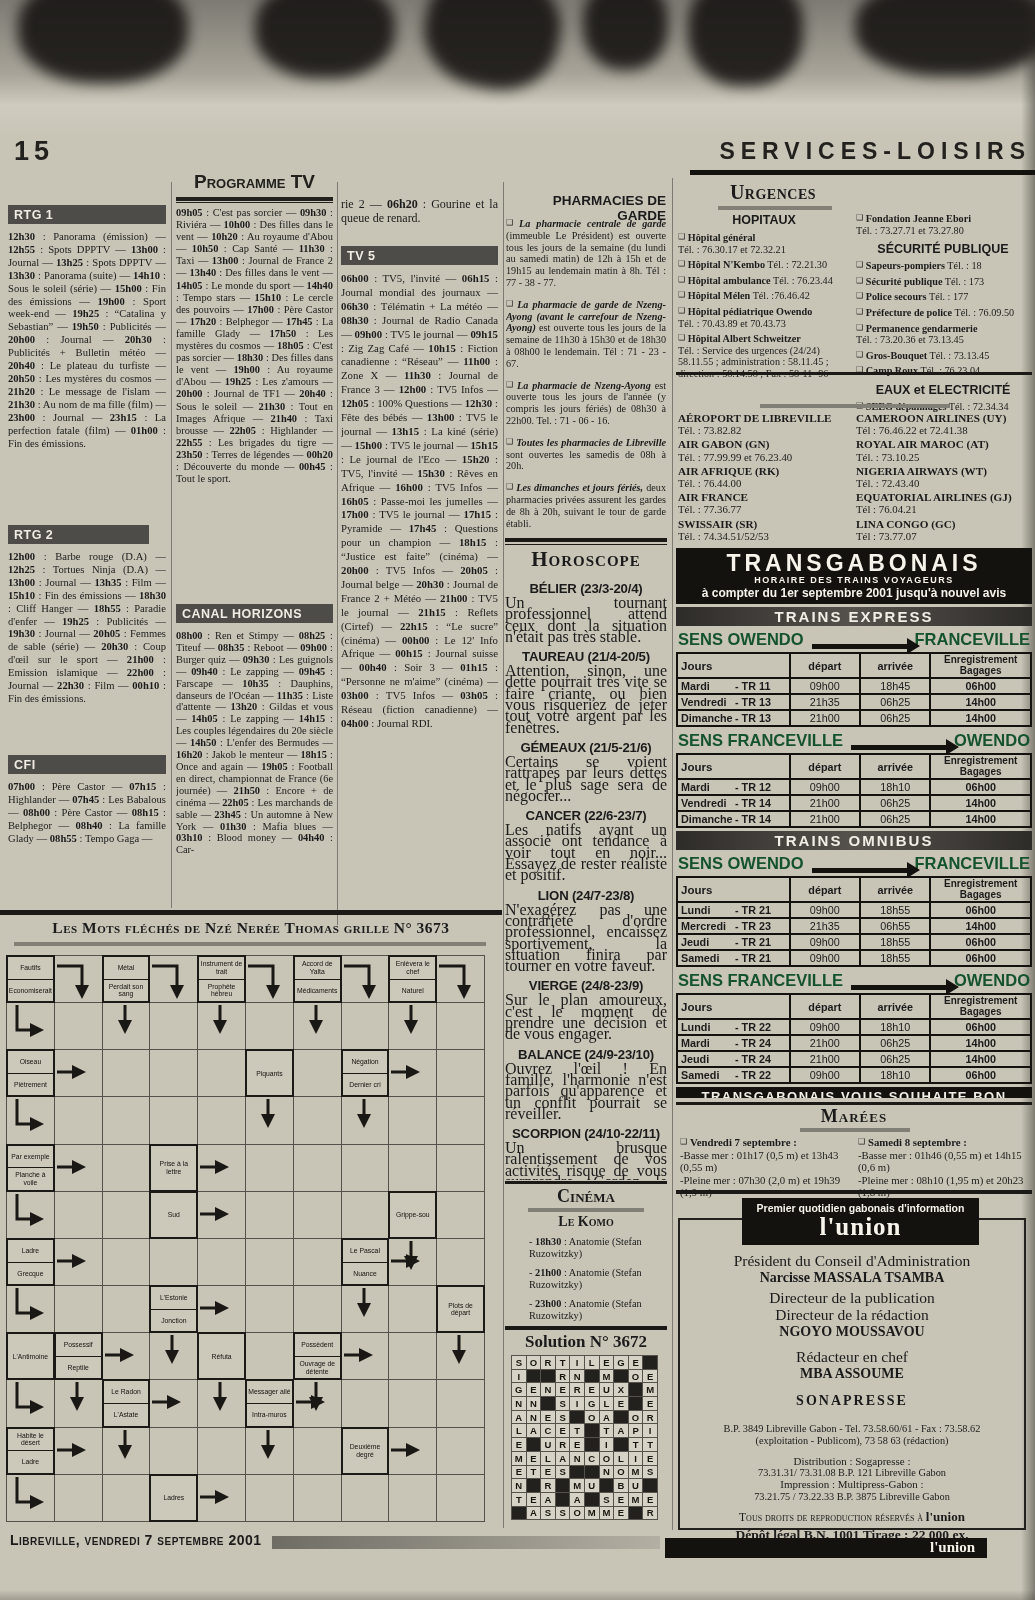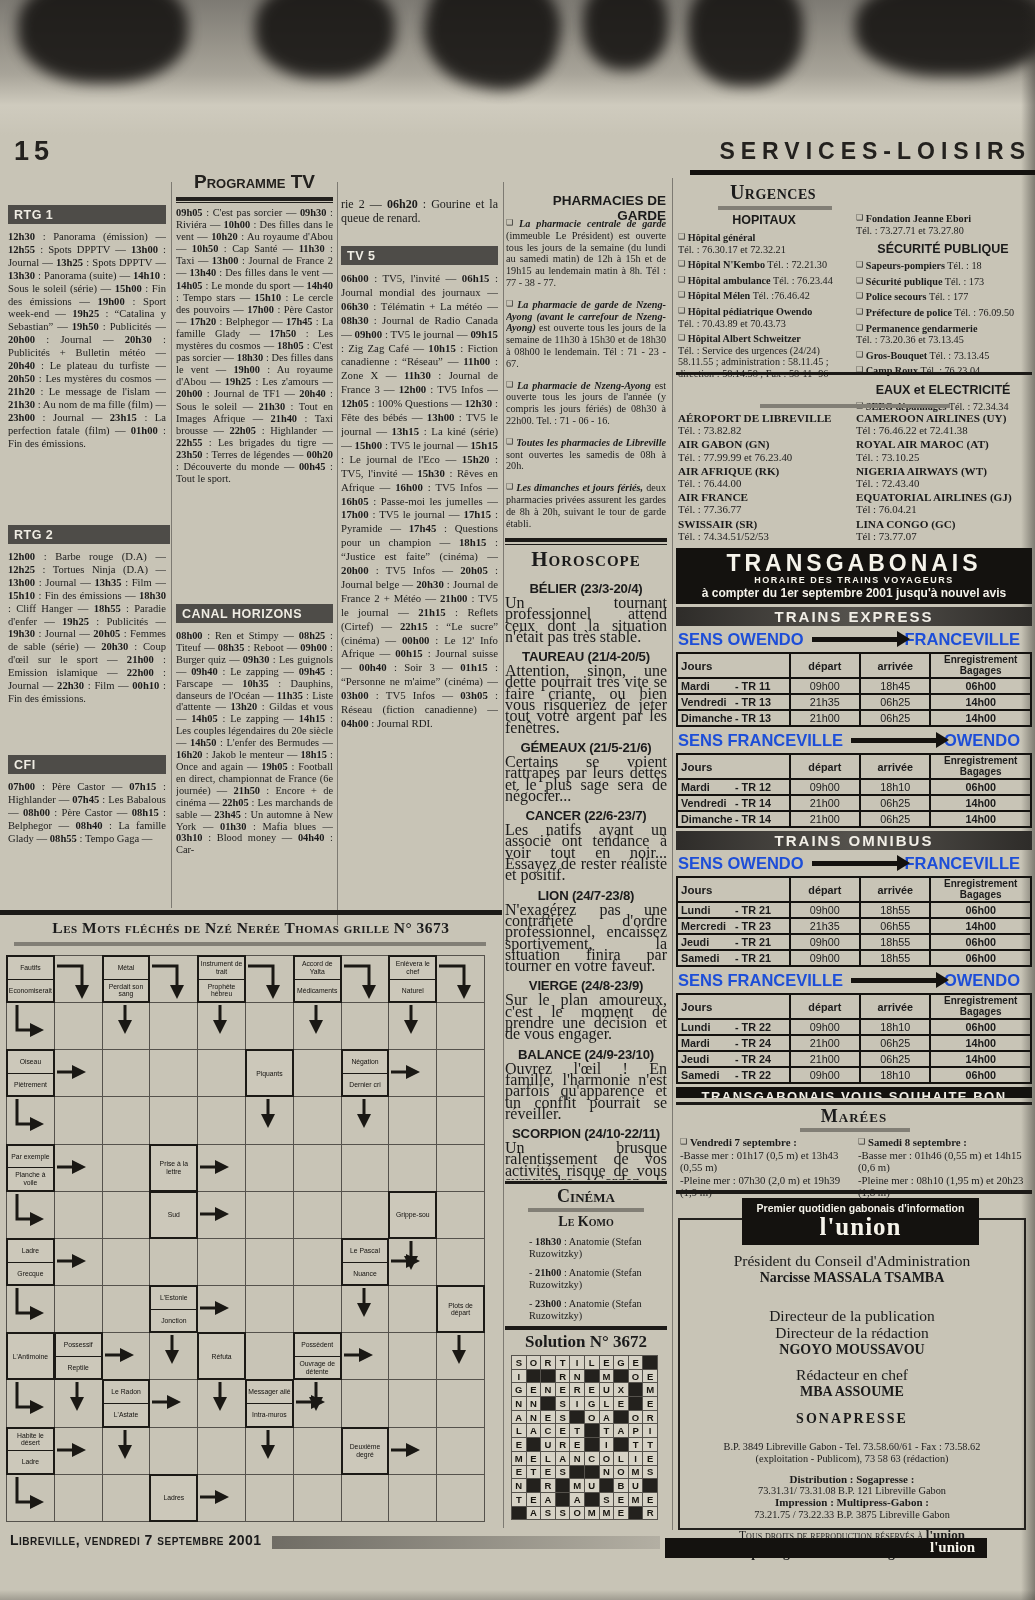--- a/index.html
+++ b/index.html
@@ -26,21 +26,21 @@
   #vr4{left:672px;top:178px;height:1352px;}
   .listing{position:absolute;font-size:10.6px;line-height:12.9px;text-align:justify;overflow:hidden;}
   .listing b{font-weight:bold;}
   .chanbar{position:absolute;background:#4e4c48;color:#efece3;font:bold 12.5px "Liberation Sans",sans-serif;
            letter-spacing:.5px;padding:3px 6px 2px 6px;box-sizing:border-box;}
   .grule{position:absolute;height:4px;background:#827f76;}
   .hr3{position:absolute;background:#1c1a17;}
   .sq{font-size:8px;vertical-align:2px;}
   
   #rtg1bar{left:8px;top:205px;width:158px;}   #rtg1txt{left:8px;top:231px;width:158px;height:252px;}
-  #rtg2bar{left:8px;top:525px;width:162px;}   #rtg2txt{left:8px;top:551px;width:158px;height:200px;}
+  #rtg2bar{left:8px;top:525px;width:141px;}   #rtg2txt{left:8px;top:551px;width:158px;height:200px;}
   #cfibar{left:8px;top:755px;width:158px;}    #cfitxt{left:8px;top:781px;width:158px;height:125px;}
   #ptvtitle{position:absolute;left:176px;top:171px;width:157px;text-align:center;
             font:bold 19px "Liberation Sans",sans-serif;font-variant:small-caps;color:#23211e;}
   #ptvrule{position:absolute;left:176px;top:197px;width:157px;height:6px;
            border-top:4px solid #23211e;border-bottom:1px solid #23211e;box-sizing:border-box;}
   #cfitxt2{left:176px;top:207px;width:157px;height:392px;font-size:10.4px;line-height:12.1px;}
   #canalbar{left:176px;top:604px;width:157px;} #canaltxt{left:176px;top:630px;width:157px;height:276px;font-size:10.4px;line-height:11.9px;}
   #canaltxt2{left:341px;top:198px;width:157px;height:32px;font-size:12px;line-height:13.5px;}
   #tv5bar{left:341px;top:246px;width:157px;}  #tv5txt{left:341px;top:272px;width:157px;height:652px;font-size:10.8px;line-height:13.9px;}
   
@@ -94,22 +94,22 @@
   
   #tgbox{position:absolute;left:676px;top:548px;width:356px;height:56px;background:#14120f;color:#f5f3ea;
          text-align:center;box-sizing:border-box;padding-top:3px;}
   #tgtitle{font:bold 23px "Liberation Sans",sans-serif;letter-spacing:4px;line-height:24px;}
   #tgsub1{font:bold 9px "Liberation Sans",sans-serif;letter-spacing:1.5px;line-height:11px;}
   #tgsub2{font:bold 12px "Liberation Sans",sans-serif;line-height:14px;}
   #trains{position:absolute;left:676px;top:606px;width:356px;height:492px;overflow:hidden;
           font-family:"Liberation Sans",sans-serif;}
   .tbar{background:linear-gradient(90deg,#2e2c29,#55524d,#2e2c29);color:#f1eee6;text-align:center;
         font:bold 15px "Liberation Sans",sans-serif;letter-spacing:2px;padding:1px 0;margin:1px 0 2px 0;}
-  .sens{display:flex;align-items:center;font:bold 16.5px "Liberation Sans",sans-serif;color:#1d4ed8;
-        margin:4px 12px 3px 2px;white-space:nowrap;}
+  .sens{display:flex;align-items:flex-end;font:bold 16.5px "Liberation Sans",sans-serif;color:#14532d;
+        margin:4px 2px 3px 2px;white-space:nowrap;}
   .aline{flex:1;height:5px;background:#14120f;margin:0 6px 0 8px;position:relative;min-width:30px;}
   .aline:after{content:"";position:absolute;right:-11px;top:-6px;border-left:13px solid #14120f;
                border-top:8.5px solid transparent;border-bottom:8.5px solid transparent;}
   .ttable{width:100%;border-collapse:collapse;margin:0 0 3px 0;}
   .ttable th,.ttable td{border:2px solid #14120f;font-size:10.8px;padding:1px 3px;text-align:center;}
   .ttable th{font-weight:bold;}
   .ttable .jh{text-align:left;font-size:11.5px;}
   .ttable .eh{font-size:10px;line-height:10.5px;}
   .dcell{text-align:left !important;font-weight:bold;display:flex... }
   .ttable td.dcell{text-align:left;font-weight:bold;}
@@ -128,25 +128,25 @@
   
   #mhrule{left:676px;top:1190px;width:356px;height:4px;}
   #mhbanner{position:absolute;left:742px;top:1198px;width:225px;background:#14120f;color:#f5f3ea;
             text-align:center;padding:4px 6px 5px 6px;z-index:3;}
   #mhb1{font:bold 10.5px "Liberation Sans",sans-serif;}
   #mhbrand{font:bold 25px "Liberation Serif",serif;letter-spacing:1px;line-height:26px;}
   #mhbox{position:absolute;left:678px;top:1218px;width:348px;height:312px;border:2px solid #23211e;
          box-sizing:border-box;text-align:center;padding-top:32px;}
   .role{margin:0;font-size:15.5px;line-height:17px;}
   .mname{margin:1px 0 0 0;font-size:14px;font-weight:bold;line-height:16px;}
-  #mh2{margin-top:21px;}
+  #mh2{margin-top:3px;}
   #sona{margin-top:11px;font:bold 14px "Liberation Serif",serif;letter-spacing:2px;}
   .msmall{margin:0;font-size:10.3px;line-height:11.8px;}
   #dist{margin-top:9px;}
-  #dist .msmall.lbl{font-weight:bold;font-size:11px;}
+  #dist .msmall.lbl{font-weight:normal;font-size:11px;}
   #rights{margin:6px 0 0 0;font-size:11.5px;font-variant:small-caps;}
   #rights b{font-size:13px;font-variant:normal;}
   #legal{margin:2px 0 0 0;font:bold 13.5px "Liberation Serif",serif;}
   
   #xwrule{left:0px;top:910px;width:502px;height:5px;}
   #xwtitle{position:absolute;left:0px;top:919px;width:502px;text-align:center;
            font:bold 15.5px "Liberation Serif",serif;font-variant:small-caps;letter-spacing:.5px;}
   #xwgrule{left:14px;top:942px;width:472px;}
   #xword{position:absolute;left:6px;top:955px;width:478px;height:566px;}
   .xcell{position:absolute;border:1px solid #55524c;box-sizing:border-box;}

